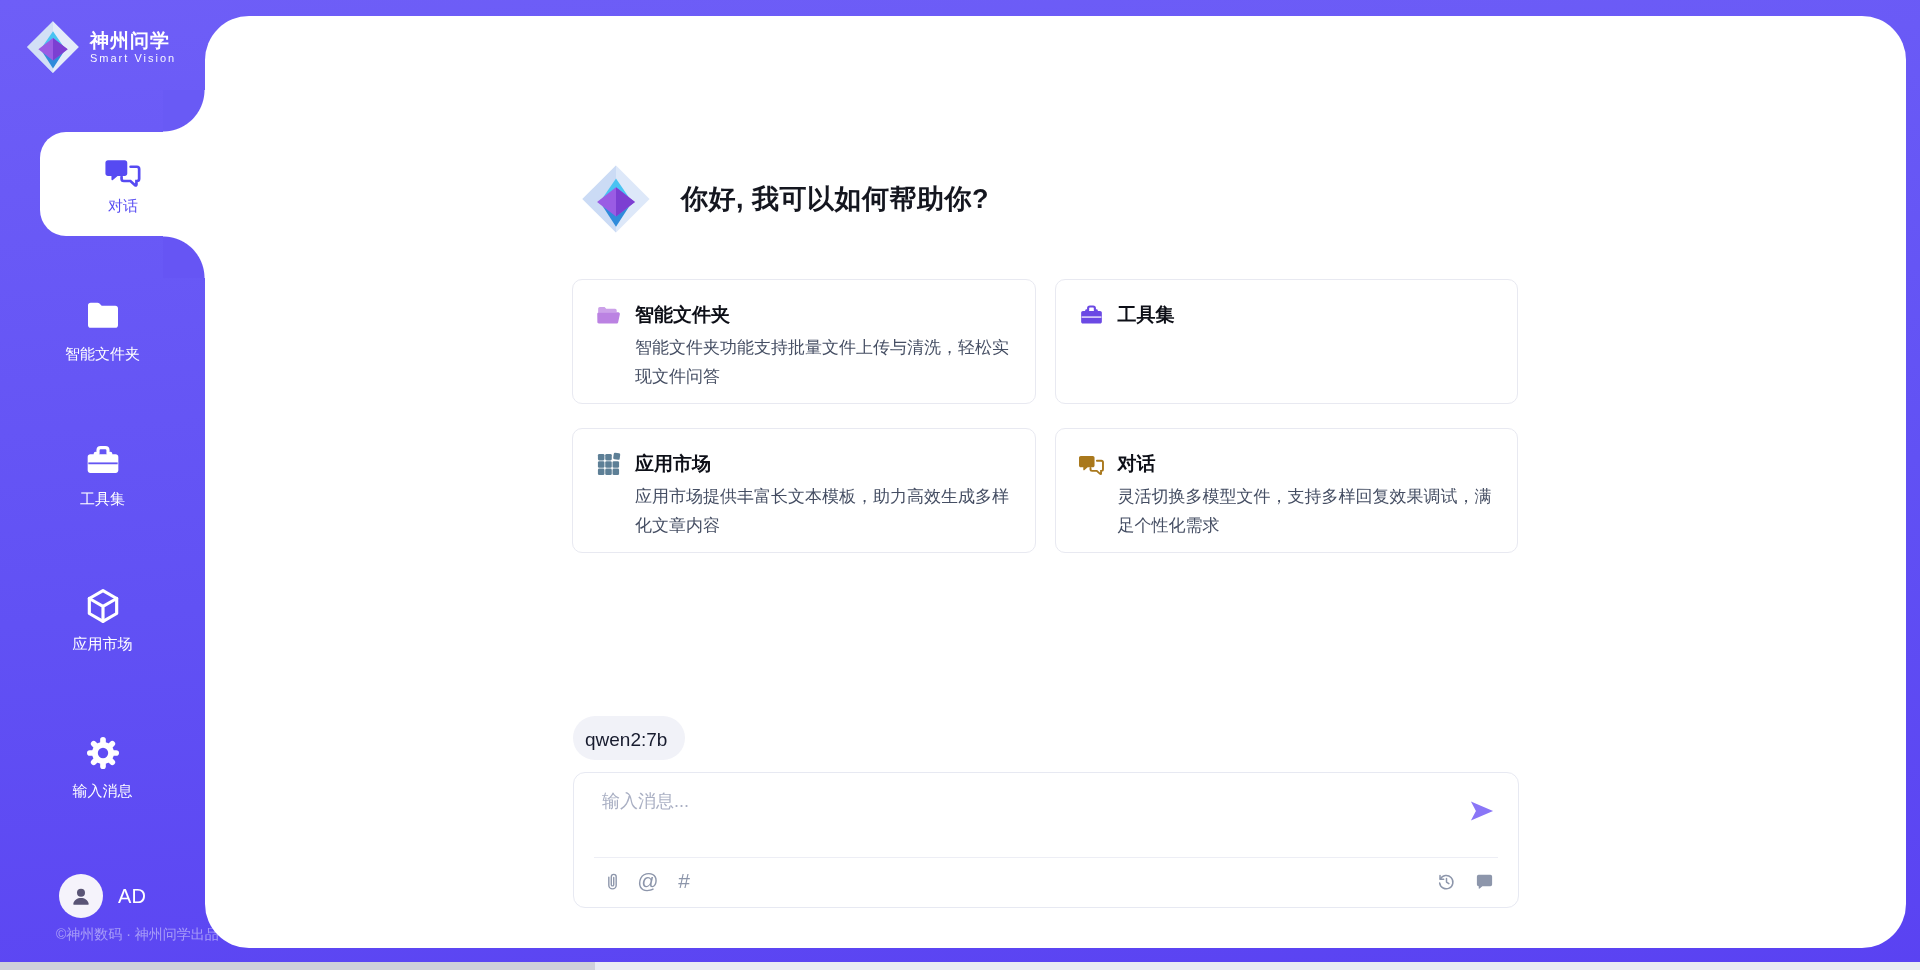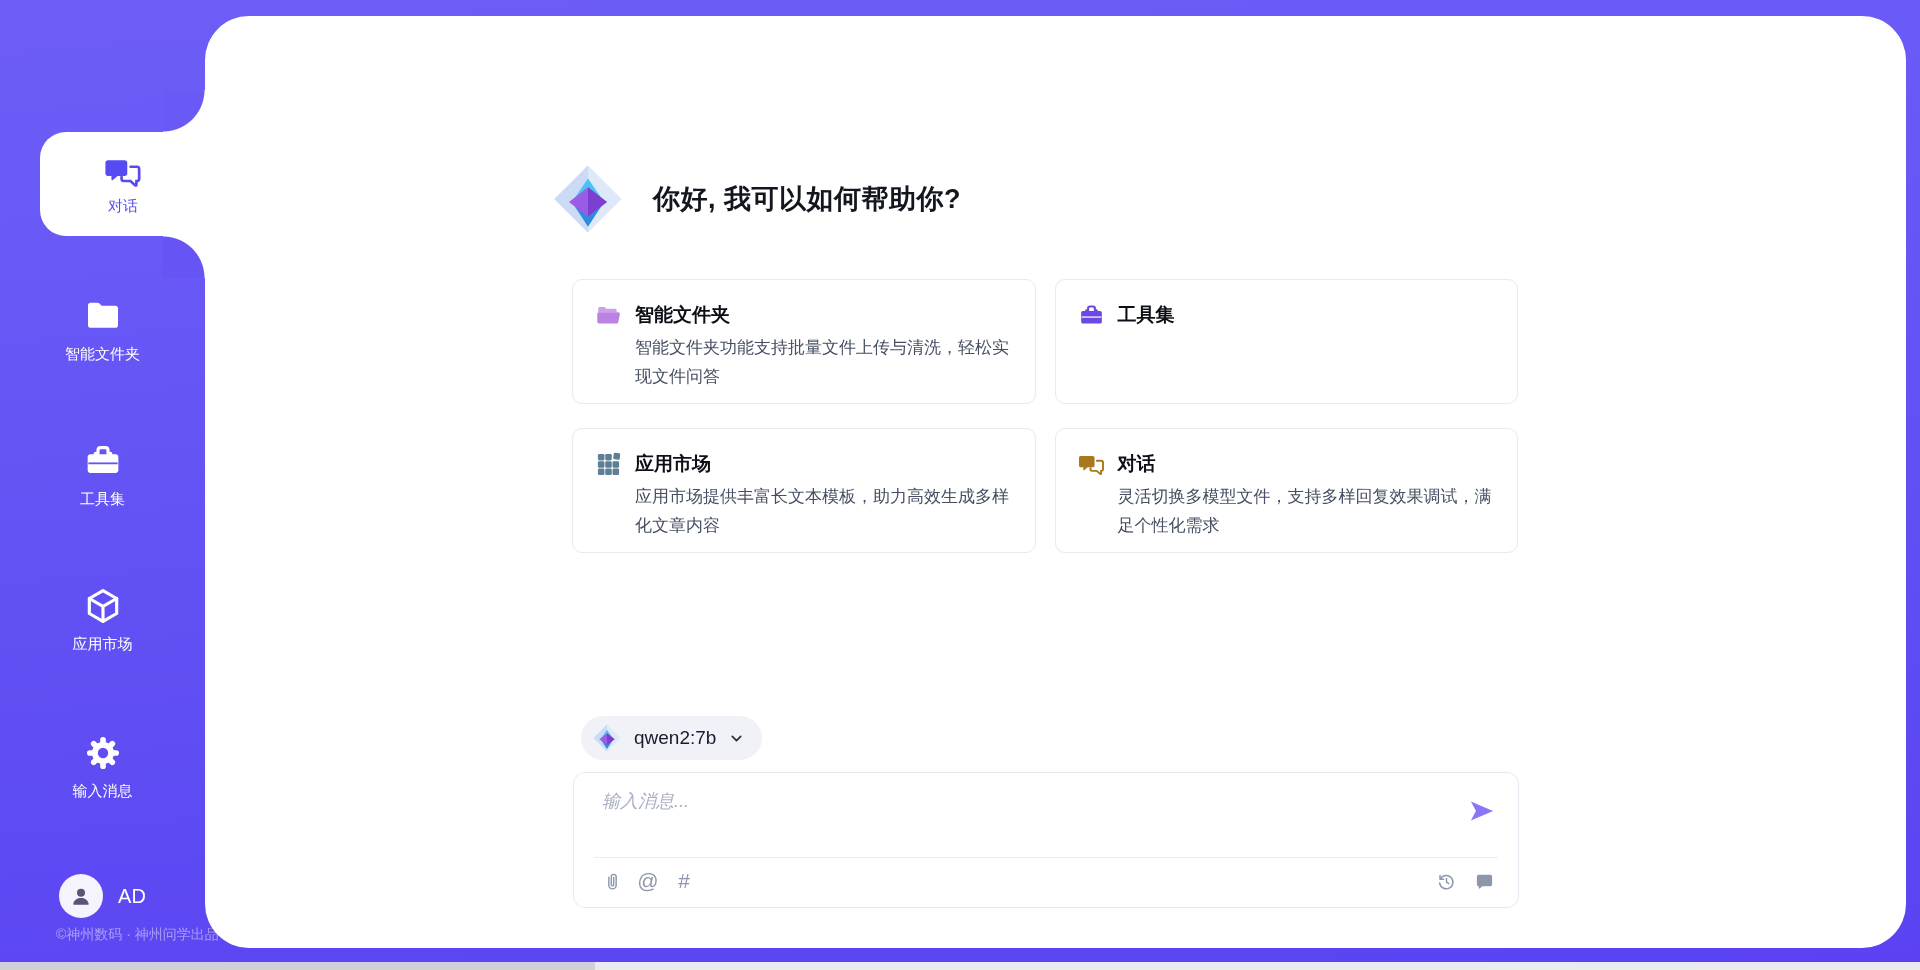--- a/index.html
+++ b/index.html
@@ -35,59 +35,73 @@
   .avatar svg{width:26px;height:26px;color:#5a5576;}
   .user-name{color:#fff;font-size:20px;font-weight:500;}
   .copyright{position:absolute;left:34px;top:926px;color:rgba(255,255,255,.45);font-size:14px;margin-left:22px;}
 
   .bottom-edge{position:absolute;left:0;bottom:0;width:100%;height:8px;
                background:linear-gradient(90deg,#cfd0da 0 31%,#e9ebf3 31%);z-index:6;}
 
   
   .main{position:absolute;left:205px;top:16px;right:14px;bottom:22px;background:#fff;border-radius:44px;z-index:1;}
 
-  .greeting{position:absolute;left:348px;top:148px;display:flex;align-items:center;gap:30px;}
+  .greeting{position:absolute;left:376px;top:148px;display:flex;align-items:center;gap:30px;}
   .greeting .diamond{width:70px;height:70px;}
   .greeting-text{font-size:27px;font-weight:700;color:#14161f;letter-spacing:.5px;}
 
   .cards{position:absolute;left:367px;top:263px;width:946px;display:grid;
          grid-template-columns:1fr 1fr;gap:24px 19px;}
   .card{height:125px;background:#fff;border:1.5px solid #e8e9f1;border-radius:10px;box-sizing:border-box;
         padding:20px 22px;display:grid;grid-template-columns:40px 1fr;cursor:pointer;}
   .card svg{width:27px;height:27px;margin-top:2px;}
   .card-title{font-size:19px;font-weight:700;color:#0d0f17;line-height:30px;}
   .card-desc{grid-column:2;font-size:17px;color:#454e63;line-height:29px;margin-top:3px;}
 
-  .model-pill{position:absolute;left:376px;top:700px;height:44px;background:#f1f2f8;border-radius:22px;
-              display:flex;align-items:center;gap:13px;padding:0 18px 0 12px;cursor:pointer;}
+  .model-pill{position:absolute;left:368px;top:700px;height:44px;background:#f1f2f8;border-radius:22px;
+              display:flex;align-items:center;gap:13px;padding:0 18px 0 12px;cursor:pointer;flex-direction:column;}
   .model-pill .diamond{width:28px;height:28px;}
   .model-name{font-size:19px;color:#171b2e;font-weight:500;}
   .model-pill svg.chev{width:15px;height:15px;color:#2a2e3d;}
 
   .composer{position:absolute;left:368px;top:756px;width:946px;height:136px;box-sizing:border-box;
             border:1.5px solid #e7e9f2;border-radius:12px;background:#fff;}
   .composer textarea{position:absolute;left:26px;top:14px;width:840px;height:60px;border:none;outline:none;
-            resize:none;font-family:inherit;font-size:18px;color:#333;background:transparent;font-style:italic;}
+            resize:none;font-family:inherit;font-size:18px;color:#333;background:transparent;}
   .composer textarea::placeholder{color:#a9afc3;}
   .send-btn{position:absolute;right:22px;top:24px;width:28px;height:28px;border:none;background:transparent;
             padding:0;cursor:pointer;}
   .send-btn svg{width:28px;height:28px;}
   .composer-divider{position:absolute;left:20px;right:20px;top:84px;height:1px;background:#edeef5;}
   .composer-toolbar{position:absolute;left:26px;right:22px;top:96px;display:flex;align-items:center;color:#8d96ab;}
   .tool-icon{display:flex;align-items:center;justify-content:center;width:24px;height:24px;margin-right:12px;cursor:pointer;}
   .tool-icon svg{width:21px;height:21px;}
   .tool-glyph{font-size:21px;font-weight:500;line-height:24px;}
   .toolbar-right{margin-left:auto;display:flex;}
   .toolbar-right .tool-icon{margin-right:0;margin-left:14px;}
 </style>
 </head>
 <body>
 
 <div class="stage">
 
+  <div class="brand">
+    <svg class="diamond" viewBox="0 0 48 48">
+      <polygon points="24,1 47,24 24,47 1,24" fill="#e4ecfa"></polygon>
+      <polygon points="24,1 1,24 24,47" fill="#d2e0f6"></polygon>
+      <polygon points="24,10 35,26 13,26" fill="#49c3f2"></polygon>
+      <polygon points="13,26 35,26 24,43" fill="#2f8bdb"></polygon>
+      <polygon points="24,16 37,26 24,36 11,26" fill="#9a5ce4"></polygon>
+      <polygon points="24,16 37,26 24,36" fill="#7c3fd2"></polygon>
+    </svg>
+    <div>
+      <div class="brand-title">神州问学</div>
+      <div class="brand-sub">Smart Vision</div>
+    </div>
+  </div>
 
   <div class="tab-active">
     <svg viewBox="0 0 24 24">
       <path d="M2.5 4.5h10.6c.9 0 1.6.7 1.6 1.6v6.8c0 .9-.7 1.6-1.6 1.6H8.6l-3 2.5c-.5.4-.9.2-.9-.4v-2.1H2.5c-.9 0-1.6-.7-1.6-1.6V6.1c0-.9.7-1.6 1.6-1.6z" fill="currentColor"></path>
       <path d="M16.8 8.7h4c.8 0 1.4.6 1.4 1.4v6.2c0 .8-.6 1.4-1.4 1.4h-.3v2.2c0 .6-.4.8-.9.4l-2.9-2.6h-4.2c-.8 0-1.4-.6-1.4-1.4v-1.2" fill="none" stroke="currentColor" stroke-width="1.7" stroke-linecap="round"></path>
     </svg>
     <span class="nav-label">对话</span>
   </div>
   <div class="fillet fillet-top"></div>
   <div class="fillet fillet-bottom"></div>

